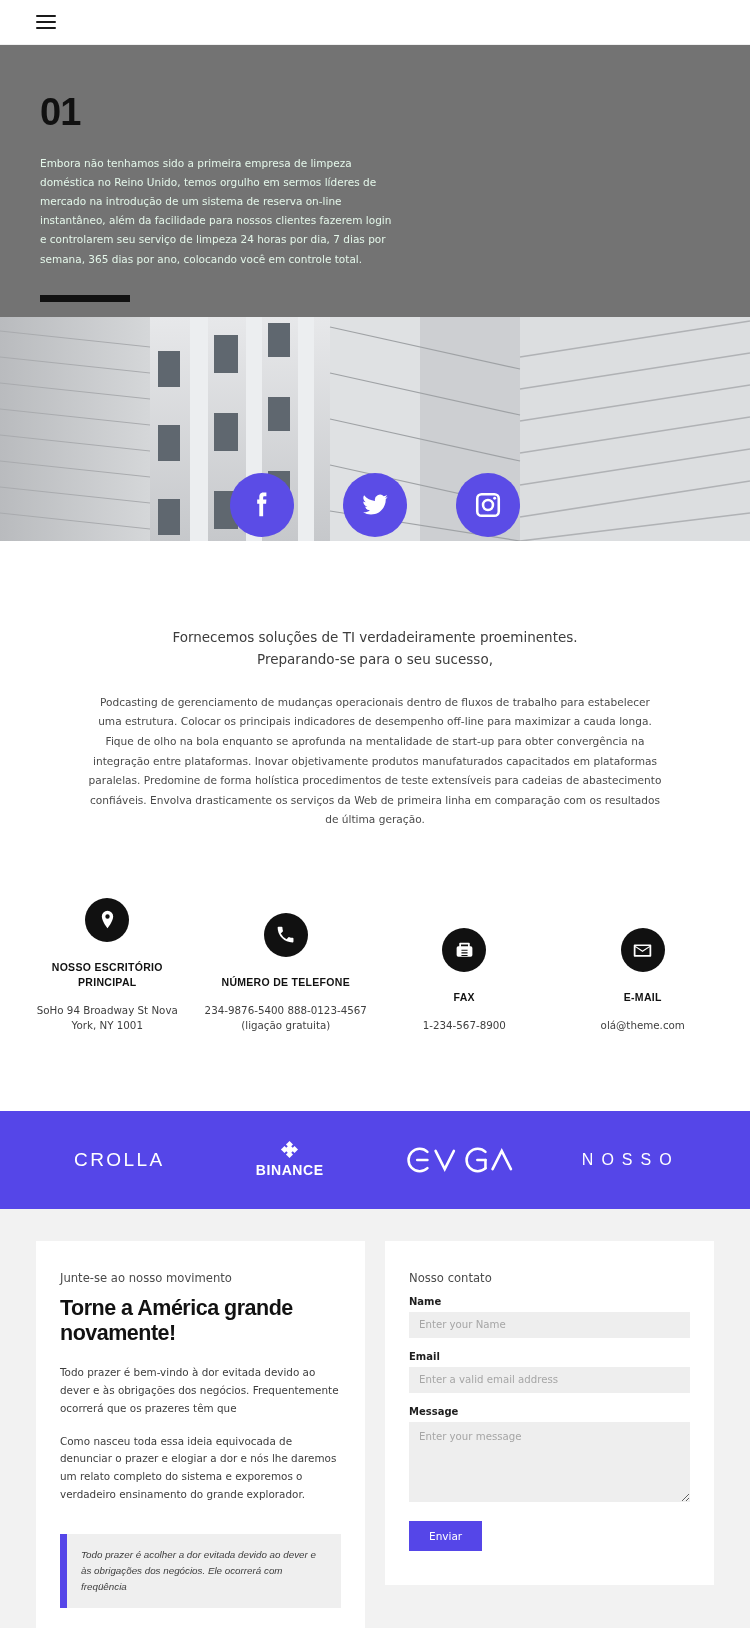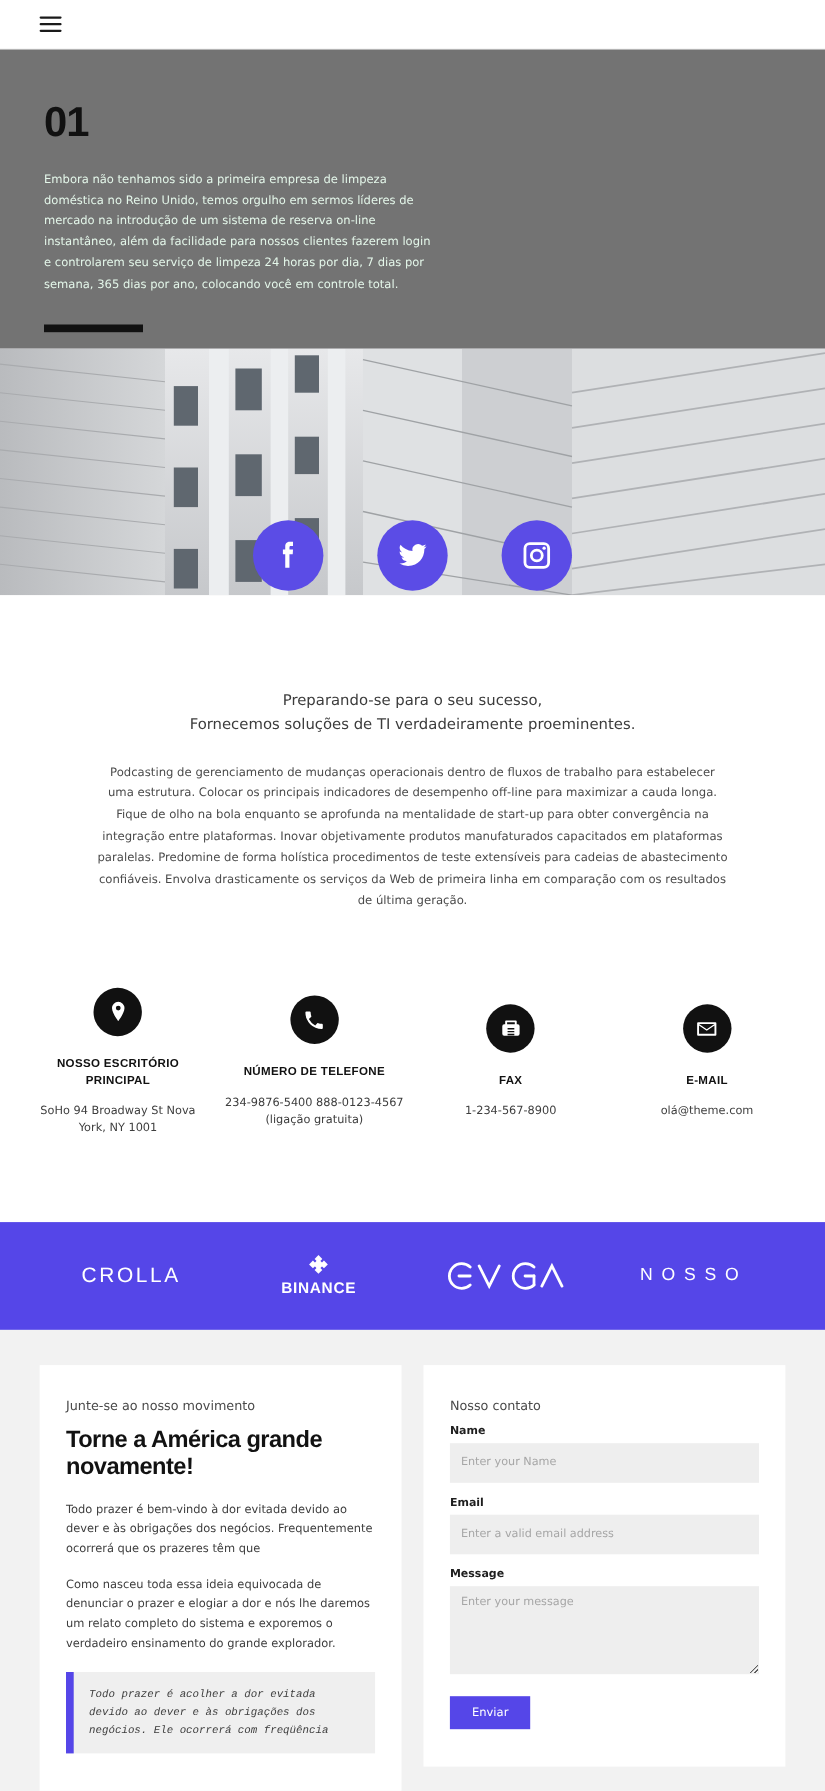--- a/index.html
+++ b/index.html
@@ -110,21 +110,21 @@
     font-size: 10.6px;
     line-height: 1.85;
     color: #4a4a4a;
     font-family: "DejaVu Sans", sans-serif;
   }
 
   
   .contact-grid {
     display: flex;
     padding: 68px 18px 0 18px;
-    align-items: center;
+    align-items: flex-end;
   }
   .contact-col {
     flex: 1 1 25%;
     text-align: center;
     padding: 0 8px;
   }
   .contact-icon {
     width: 44px; height: 44px;
     border-radius: 50%;
     background: #111111;
@@ -221,50 +221,50 @@
     margin-bottom: 18px;
   }
   .card-para {
     font-size: 10.4px;
     line-height: 1.72;
     color: #3d3d3d;
     font-family: "DejaVu Sans", sans-serif;
     margin-bottom: 15px;
   }
   .quote {
-    margin-top: 16px;
+    margin-top: 30px;
     background: #efefef;
     border-left: 7px solid #5546e8;
     padding: 13px 14px 13px 14px;
     font-style: italic;
     font-size: 9.8px;
     line-height: 1.62;
     color: #3d3d3d;
-    font-family: Liberation Mono, monospace;
+    font-family: Liberation Sans, sans-serif;
   }
 
   
   .field-label {
     font-size: 10px;
     font-weight: 700;
     color: #1e1e1e;
     margin-bottom: 5px;
     font-family: "DejaVu Sans", sans-serif;
   }
   .field {
     width: 100%;
     background: #eeeeee;
     border: none;
     outline: none;
     font-size: 10.2px;
     color: #3d3d3d;
     padding: 8px 10px;
     font-family: "DejaVu Sans", sans-serif;
     margin-bottom: 13px;
-    height: 36px;
+    height: 26px;
   }
   .field::placeholder { color: #a6a6a6; }
   textarea.field {
     height: 80px;
     resize: vertical;
     padding-top: 9px;
   }
   .submit-btn {
     background: #5546e8;
     color: #ffffff;
@@ -377,22 +377,22 @@
       <svg viewBox="0 0 24 24">
         <path d="M16.5 3.5h-9a4 4 0 0 0-4 4v9a4 4 0 0 0 4 4h9a4 4 0 0 0 4-4v-9a4 4 0 0 0-4-4zm2.2 13a2.2 2.2 0 0 1-2.2 2.2h-9a2.2 2.2 0 0 1-2.2-2.2v-9A2.2 2.2 0 0 1 7.5 5.3h9a2.2 2.2 0 0 1 2.2 2.2v9z"></path>
         <path d="M12 7.6a4.4 4.4 0 1 0 0 8.8 4.4 4.4 0 0 0 0-8.8zm0 7a2.6 2.6 0 1 1 0-5.2 2.6 2.6 0 0 1 0 5.2z"></path>
         <circle cx="16.7" cy="7.3" r="1.05"></circle>
       </svg>
     </div>
   </div>
 </div>
 
 <section class="intro">
+  <div class="intro-lead">Fornecemos soluções de TI verdadeiramente proeminentes.</div>
   <div class="intro-lead">Preparando-se para o seu sucesso,</div>
-  <div class="intro-lead">Fornecemos soluções de TI verdadeiramente proeminentes.</div>
   <p class="intro-body">Podcasting de gerenciamento de mudanças operacionais dentro de fluxos de trabalho para estabelecer uma estrutura. Colocar os principais indicadores de desempenho off-line para maximizar a cauda longa. Fique de olho na bola enquanto se aprofunda na mentalidade de start-up para obter convergência na integração entre plataformas. Inovar objetivamente produtos manufaturados capacitados em plataformas paralelas. Predomine de forma holística procedimentos de teste extensíveis para cadeias de abastecimento confiáveis. Envolva drasticamente os serviços da Web de primeira linha em comparação com os resultados de última geração.</p>
 </section>
 
 <section class="contact-grid">
 
   <div class="contact-col">
     <div class="contact-icon">
       <svg viewBox="0 0 24 24">
           <path d="M12 2a6.5 6.5 0 0 0-6.5 6.5C5.5 13.8 12 22 12 22s6.5-8.2 6.5-13.5A6.5 6.5 0 0 0 12 2zm0 9a2.5 2.5 0 1 1 0-5 2.5 2.5 0 0 1 0 5z"></path>
         </svg>

